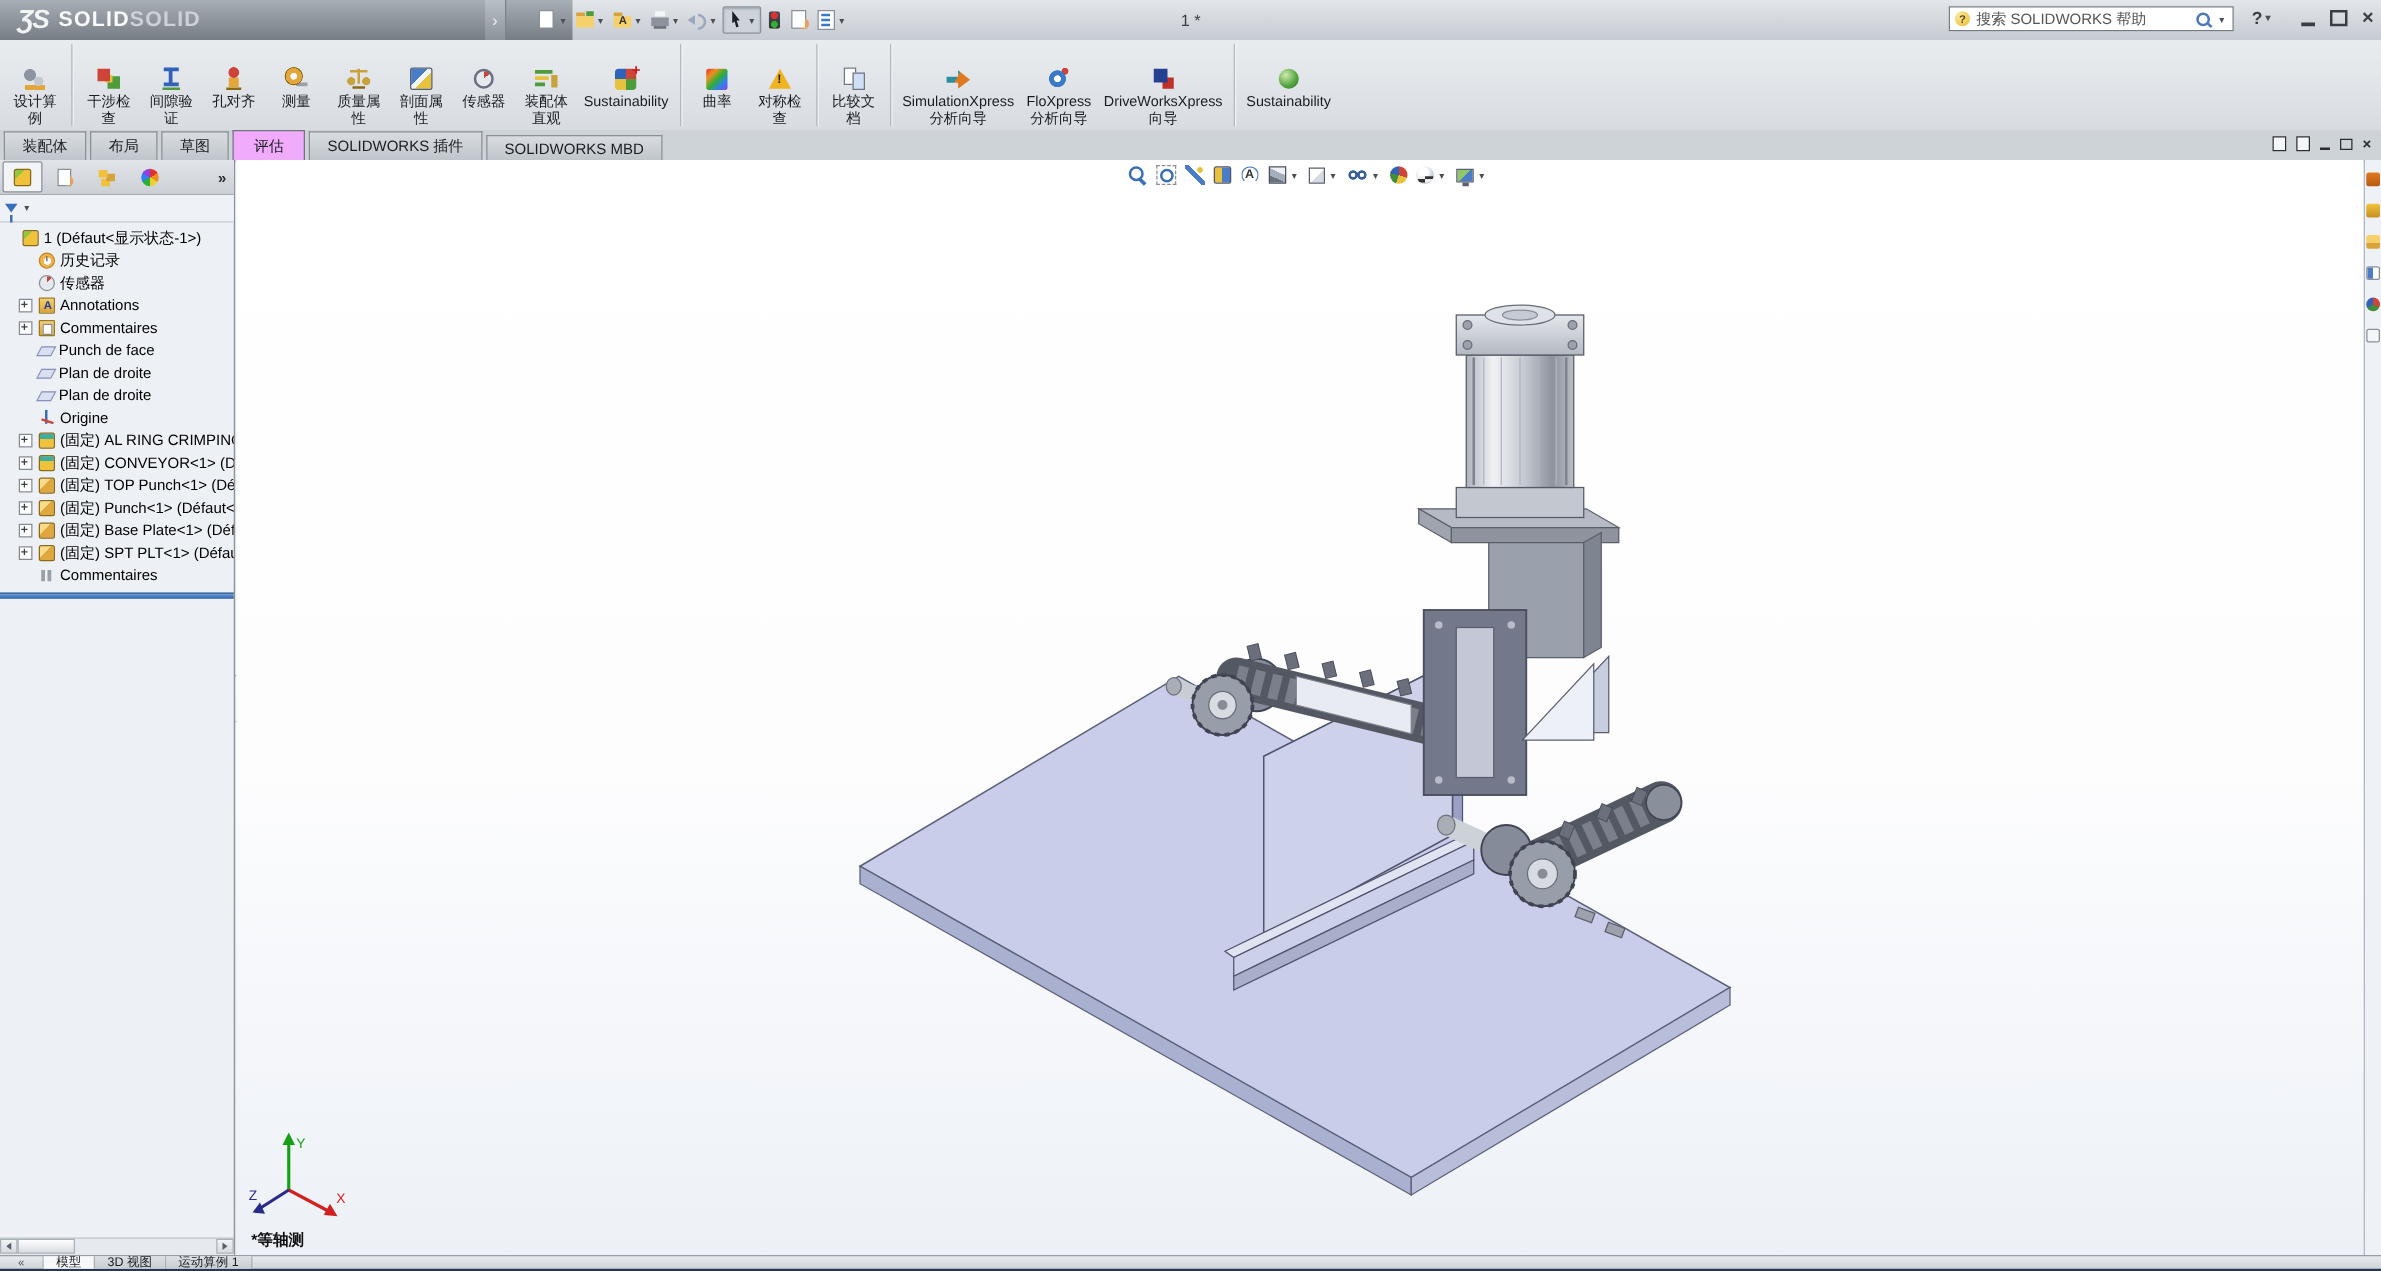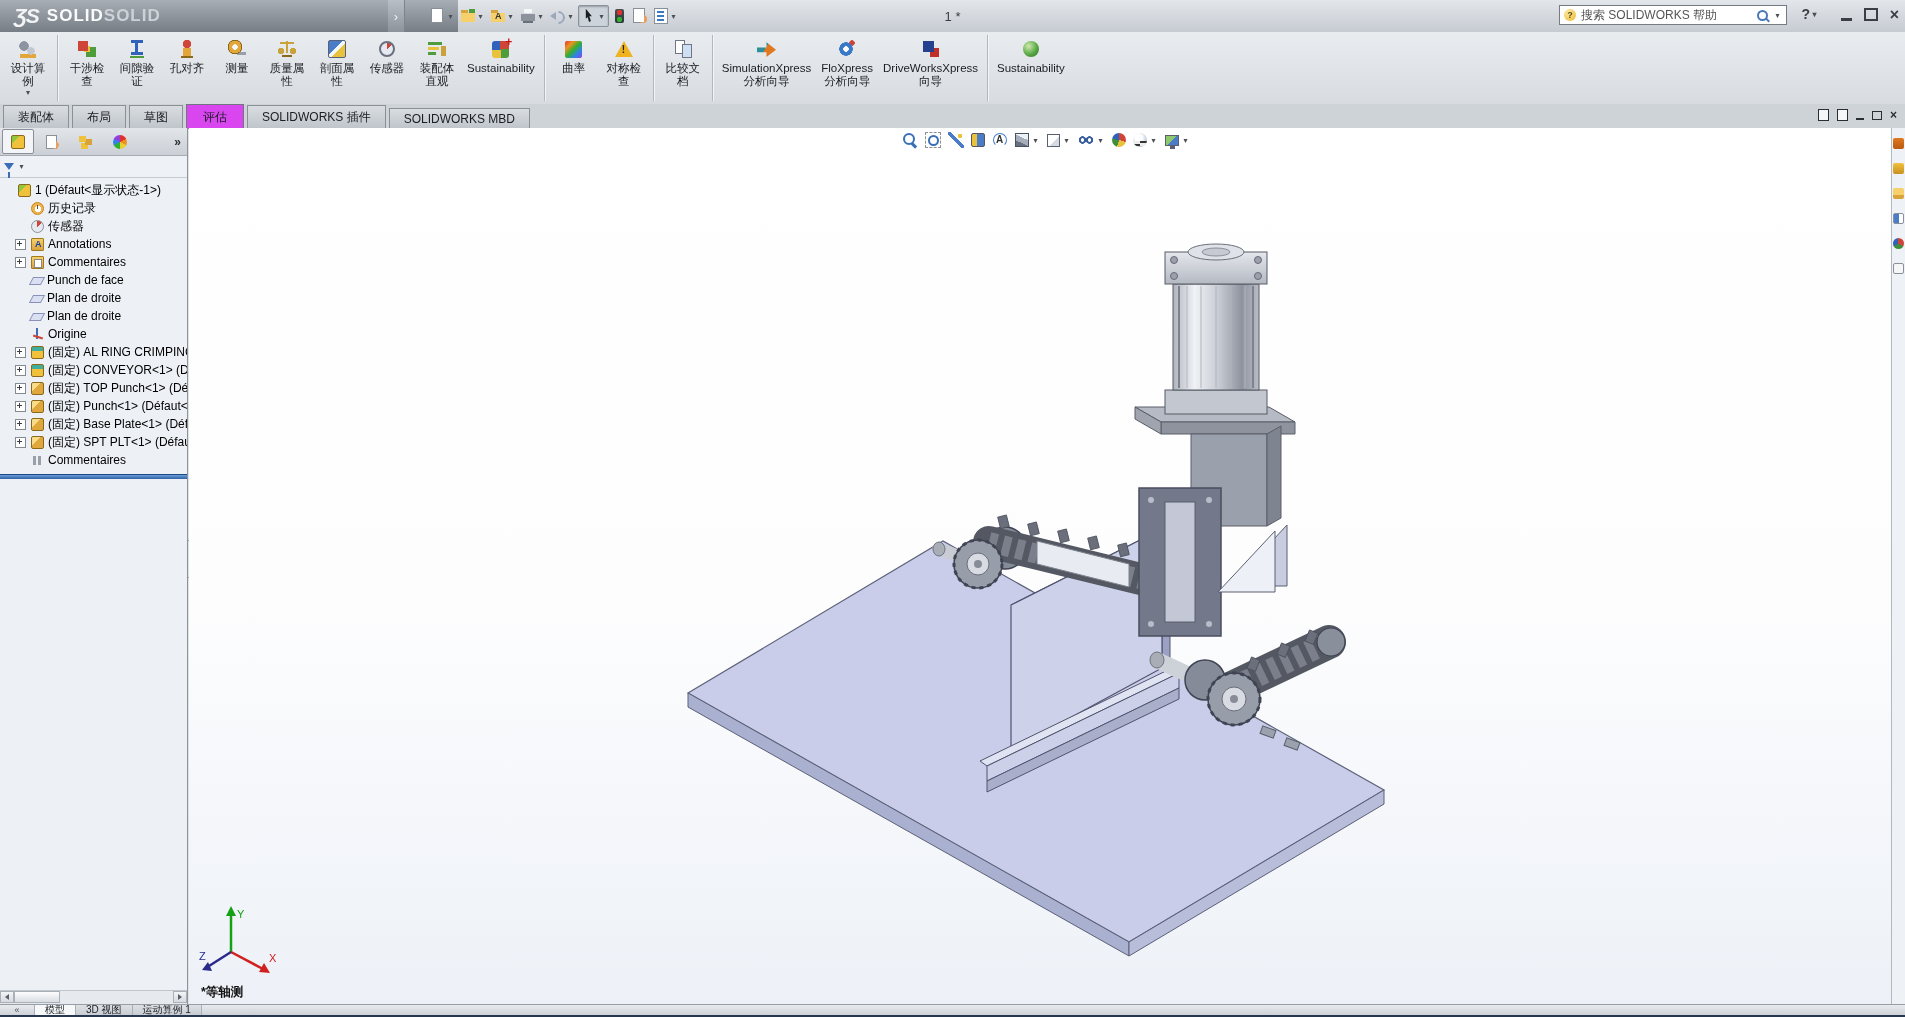--- a/index.html
+++ b/index.html
@@ -31,31 +31,31 @@
   .mag{width:7px;height:7px;border:2px solid #4a78b8;border-radius:50%;position:relative;flex:none;}
   .mag::after{content:"";position:absolute;width:5px;height:2px;background:#4a78b8;transform:rotate(45deg);right:-4px;bottom:-2px;}
   .tb-help{position:absolute;right:86px;top:6px;display:flex;align-items:center;font-size:14px;color:#3a3f46;font-weight:bold;}
   .winbtns{position:absolute;right:6px;top:8px;display:flex;gap:12px;align-items:center;}
   .wb-min{width:11px;height:3px;background:#3a3f46;margin-top:9px;}
   .wb-restore{width:10px;height:9px;border:2px solid #3a3f46;background:transparent;}
   .wb-close{font-size:16px;font-weight:bold;color:#3a3f46;line-height:12px;}
   
   #ribbon{position:absolute;left:0;top:32px;width:1905px;height:72px;
     background:linear-gradient(#e9ecef,#d8dce1);border-bottom:1px solid #aab0b8;display:flex;align-items:stretch;}
-  .rgroup{display:flex;align-items:flex-start;padding:4px 3px 0 3px;}
+  .rgroup{display:flex;align-items:flex-start;padding:18px 3px 0 3px;}
   .rsep{width:1px;background:#b2b8c0;margin:3px 1px;box-shadow:1px 0 0 #f2f4f6;}
   .rbtn{display:flex;flex-direction:column;align-items:center;padding:2px 5px;border-radius:2px;min-width:40px;}
   .rlabel{font-size:11.5px;line-height:13px;text-align:center;color:#1a1d22;white-space:pre-line;margin-top:2px;}
   .ricw{height:22px;display:flex;align-items:center;justify-content:center;}
   
   #cmdtabs{position:absolute;left:0;top:104px;width:1905px;height:24px;background:#ced3d8;
     border-bottom:1px solid #5f666e;display:flex;align-items:flex-end;}
   .ctab{font-size:12px;color:#1a1d22;background:linear-gradient(#d9dde1,#bfc5cb);border:1px solid #8a9098;border-bottom:none;
     padding:3px 14px 2px;margin-left:3px;}
-  .ctab.active{background:#d946ef;padding:4px 16px 3px;font-weight:normal;position:relative;top:1px;border-color:#70767e;}
+  .ctab.active{background:#f0abfc;padding:4px 16px 3px;font-weight:normal;position:relative;top:1px;border-color:#70767e;}
   .docwin{position:absolute;right:8px;top:5px;display:flex;gap:8px;align-items:center;}
   .dw-page{width:9px;height:10px;border:1px solid #2a2e34;background:#f4f6f8;}
   .dw-min{width:8px;height:2px;background:#2a2e34;margin-top:7px;}
   .dw-restore{width:8px;height:7px;border:1px solid #2a2e34;}
   .dw-close{font-size:12px;font-weight:bold;color:#2a2e34;line-height:10px;}
   
   #leftpanel{position:absolute;left:0;top:128px;width:188px;bottom:13px;background:var(--panel_bg,#edf0f5);
     border-right:1px solid #8d939b;box-sizing:border-box;}
   .ptabs{height:27px;background:linear-gradient(#e2e5e9,#cbd0d6);border-bottom:1px solid #a6acb4;
     display:flex;align-items:center;padding-left:2px;gap:2px;}

